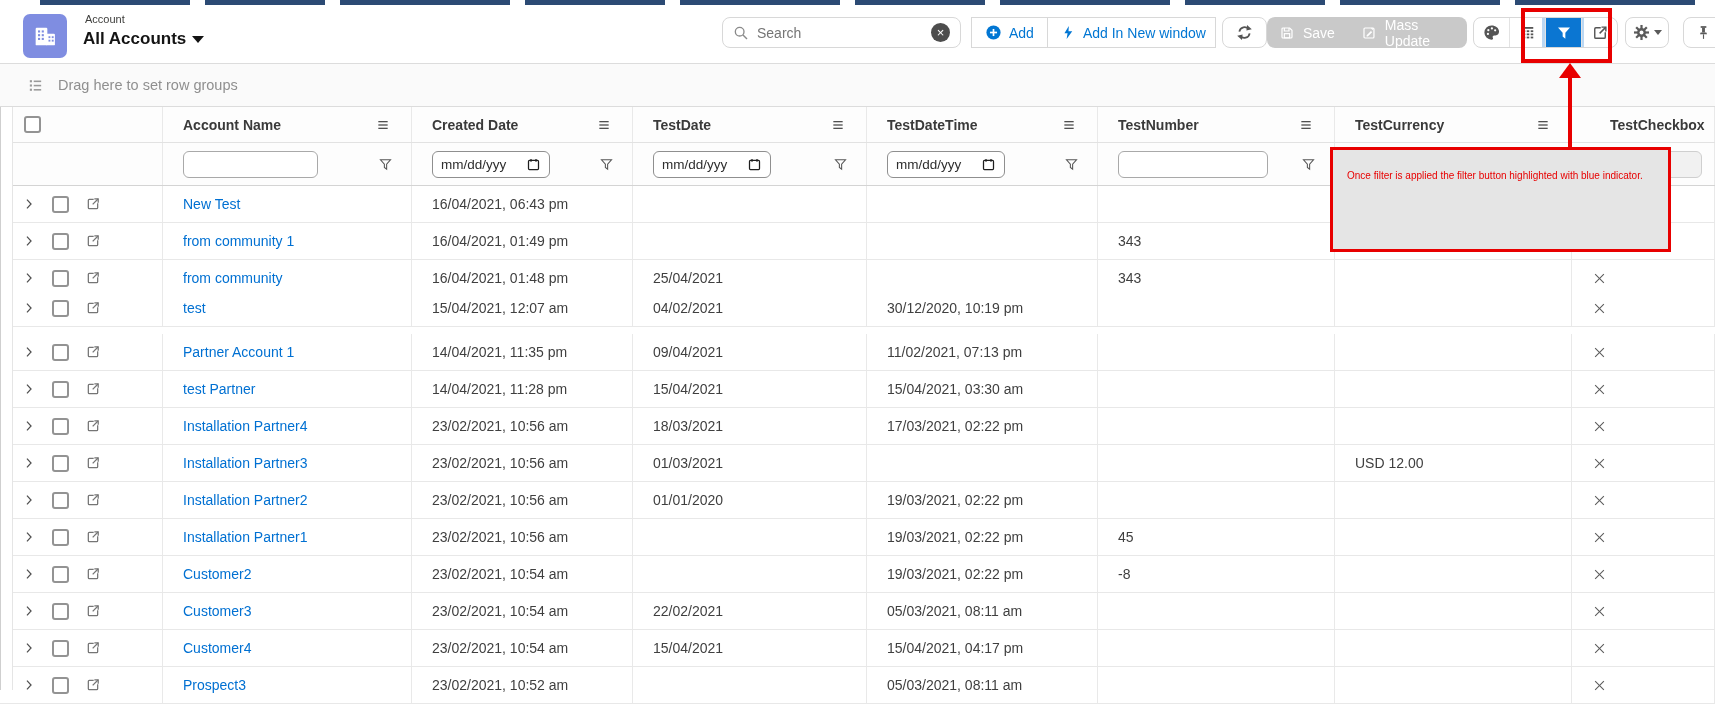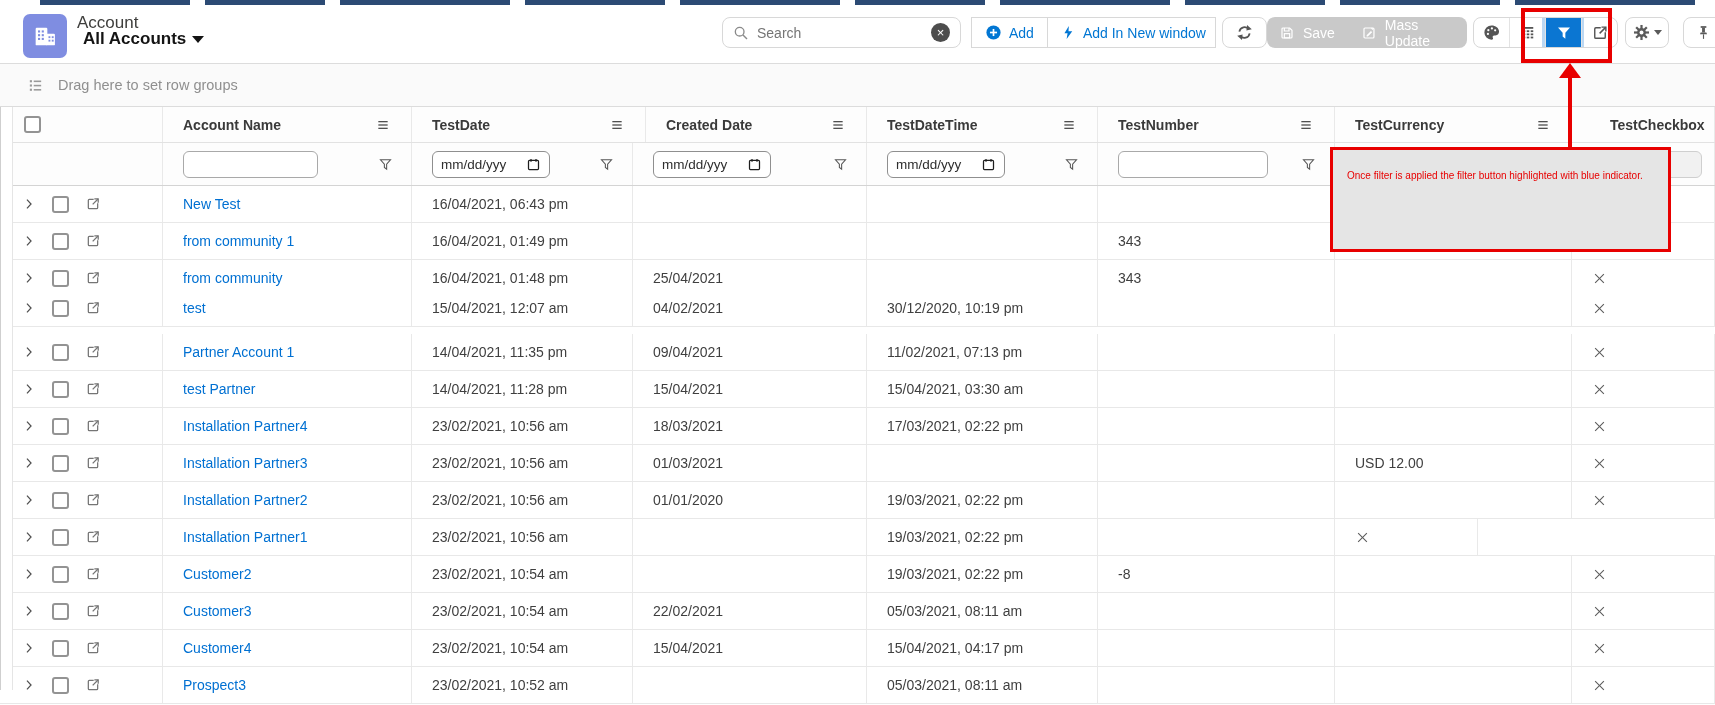--- a/index.html
+++ b/index.html
@@ -10,21 +10,21 @@
 
   
   .chrome-sliver{position:absolute;left:0;top:0;width:100%;height:5px;background:#fff;}
   .chrome-sliver .seg{position:absolute;top:0;height:5px;background:#2c4a74;}
 
   
   .topbar{position:absolute;left:0;top:5px;width:100%;height:59px;background:#fff;
           border-bottom:1px solid #dcdcdc;}
   .app-icon{position:absolute;left:23px;top:9px;width:44px;height:44px;border-radius:7px;
             background:var(--app-icon);display:flex;align-items:center;justify-content:center;}
-  .obj-label{position:absolute;left:77px;top:8px;font-size:17px;color:#3e3e3c;}
+  .obj-label{position:absolute;left:85px;top:8px;font-size:11px;color:#3e3e3c;}
   .view-sel{position:absolute;left:83px;top:24px;font-size:17px;font-weight:700;color:#141414;
             display:flex;align-items:center;gap:6px;cursor:pointer;}
   .caret-down{width:0;height:0;border-left:6px solid transparent;border-right:6px solid transparent;
               border-top:7px solid #141414;}
   .mini-caret{width:0;height:0;border-left:4px solid transparent;border-right:4px solid transparent;
               border-top:5px solid #5a5a5a;margin-left:3px;}
 
   .search-box{position:absolute;left:722px;top:12px;width:239px;height:31px;border:1px solid #d8d8d8;
               border-radius:8px;background:#fff;display:flex;align-items:center;padding:0 10px;}
   .search-box .ph{color:#757575;font-size:14px;margin-left:8px;flex:1;}
@@ -277,34 +277,34 @@
           <span style="display: flex;">
             <svg width="16" height="16" viewBox="0 0 24 24">
               <g stroke="#4a4a4a" stroke-width="1.9">
                 <line x1="5" y1="7" x2="19" y2="7"></line>
                 <line x1="5" y1="12" x2="19" y2="12"></line>
                 <line x1="5" y1="17" x2="19" y2="17"></line>
               </g>
             </svg>
           </span>
         </div>
-        <div class="c hcell" style="width: 234px; flex: 0 0 auto;">
-          <div class="">TestDate</div>
+        <div class="c hcell" style="width: 221px; flex: 0 0 auto;">
+          <div class="">Created Date</div>
           <span style="display: flex;">
             <svg width="16" height="16" viewBox="0 0 24 24">
               <g stroke="#4a4a4a" stroke-width="1.9">
                 <line x1="5" y1="7" x2="19" y2="7"></line>
                 <line x1="5" y1="12" x2="19" y2="12"></line>
                 <line x1="5" y1="17" x2="19" y2="17"></line>
               </g>
             </svg>
           </span>
         </div>
-        <div class="c hcell" style="width: 221px; flex: 0 0 auto;">
-          <div class="">Created Date</div>
+        <div class="c hcell" style="width: 234px; flex: 0 0 auto;">
+          <div class="">TestDate</div>
           <span style="display: flex;">
             <svg width="16" height="16" viewBox="0 0 24 24">
               <g stroke="#4a4a4a" stroke-width="1.9">
                 <line x1="5" y1="7" x2="19" y2="7"></line>
                 <line x1="5" y1="12" x2="19" y2="12"></line>
                 <line x1="5" y1="17" x2="19" y2="17"></line>
               </g>
             </svg>
           </span>
         </div>
@@ -727,20 +727,21 @@
               <path d="M19.5 4.5 L11.5 12.5" stroke="#757575" stroke-width="1.9"></path>
             </svg>
           </span>
         </div>
         <div class="c cell-text" style="width: 249px; flex: 0 0 auto;">
           <span class="link">Installation Partner1</span>
         </div>
         <div class="c cell-text" style="width: 221px; flex: 0 0 auto;">23/02/2021, 10:56 am</div>
         <div class="c cell-text" style="width: 234px; flex: 0 0 auto;"></div>
         <div class="c cell-text" style="width: 231px; flex: 0 0 auto;">19/03/2021, 02:22 pm</div>
+        <div class="c cell-text" style="width: 237px; flex: 0 0 auto;">45</div>
         <div class="c cell-text" style="width: 237px; flex: 0 0 auto;"></div>
         <div class="c cell-text" style="width: 143px; flex: 0 0 auto;">
           <span style="display: flex;">
             <svg width="15" height="15" viewBox="0 0 24 24">
               <line x1="5" y1="5" x2="19" y2="19" stroke="#5c5c5c" stroke-width="1.8"></line>
               <line x1="19" y1="5" x2="5" y2="19" stroke="#5c5c5c" stroke-width="1.8"></line>
             </svg>
           </span>
         </div>
       </div>

